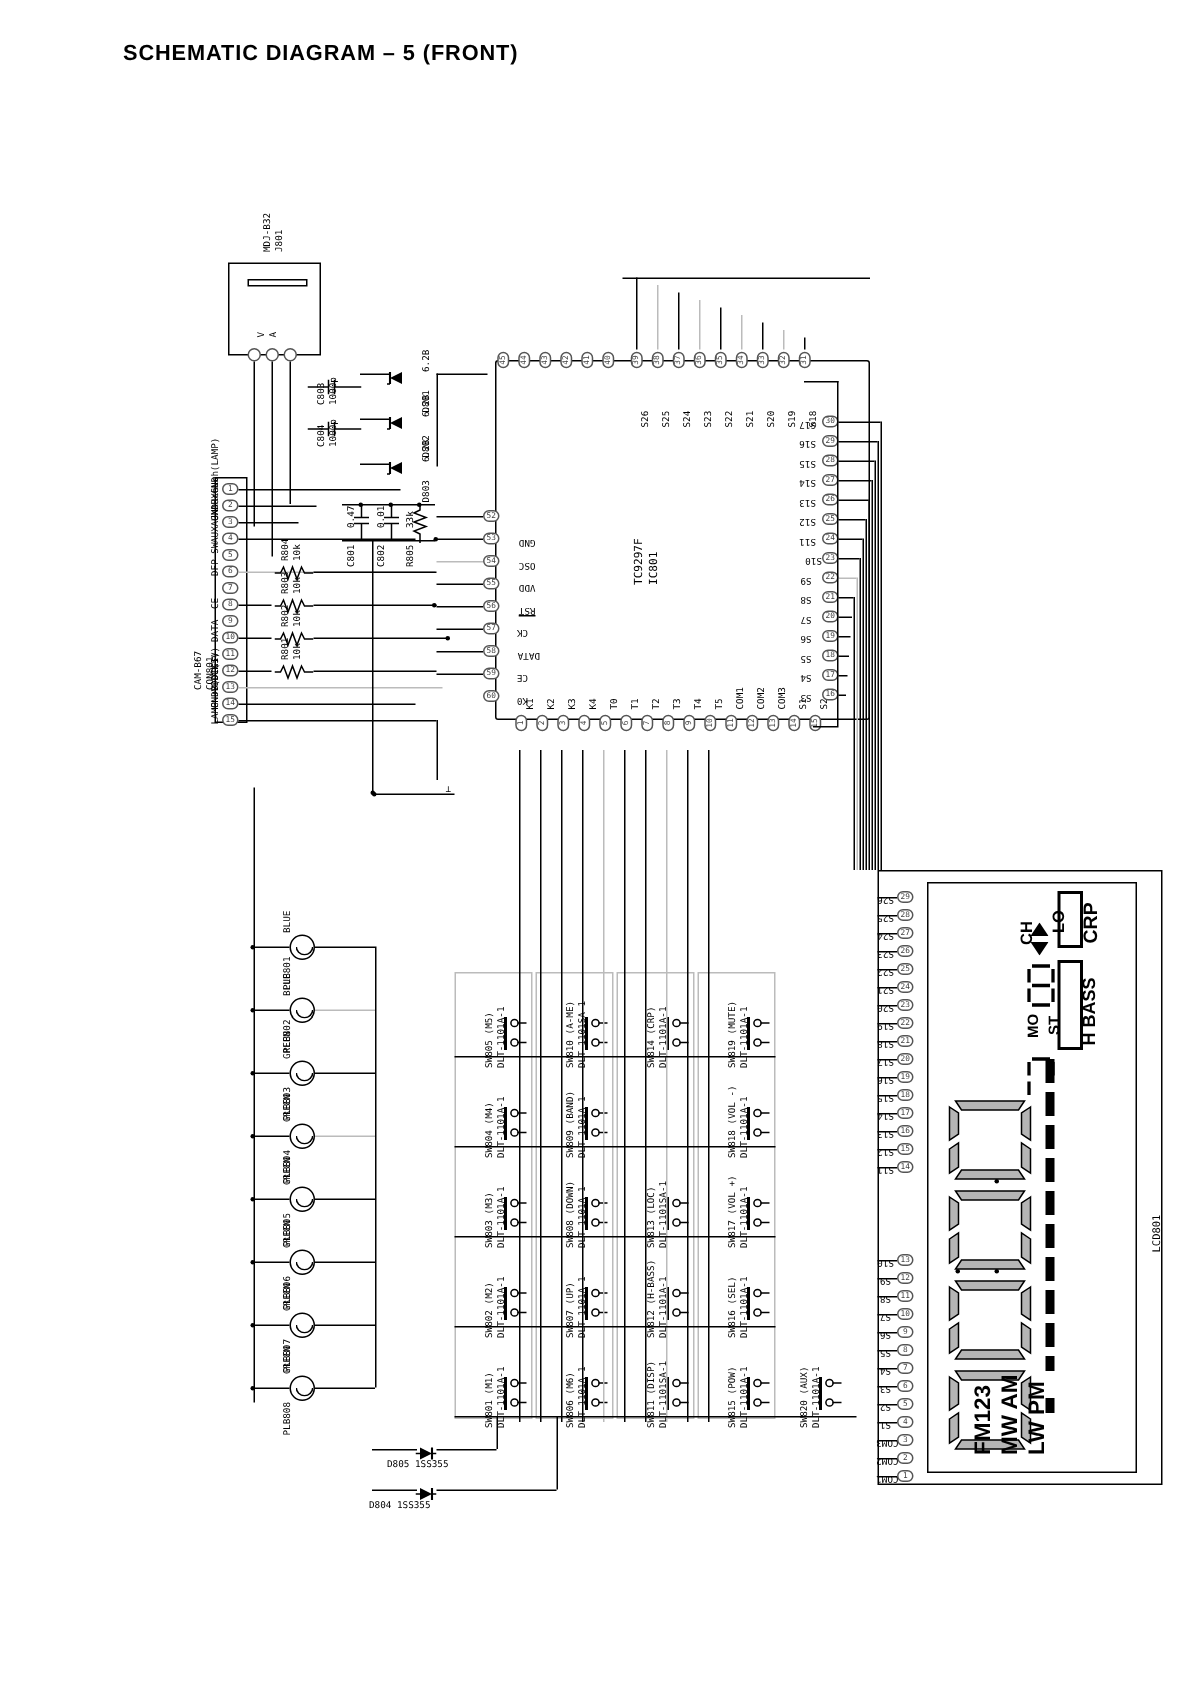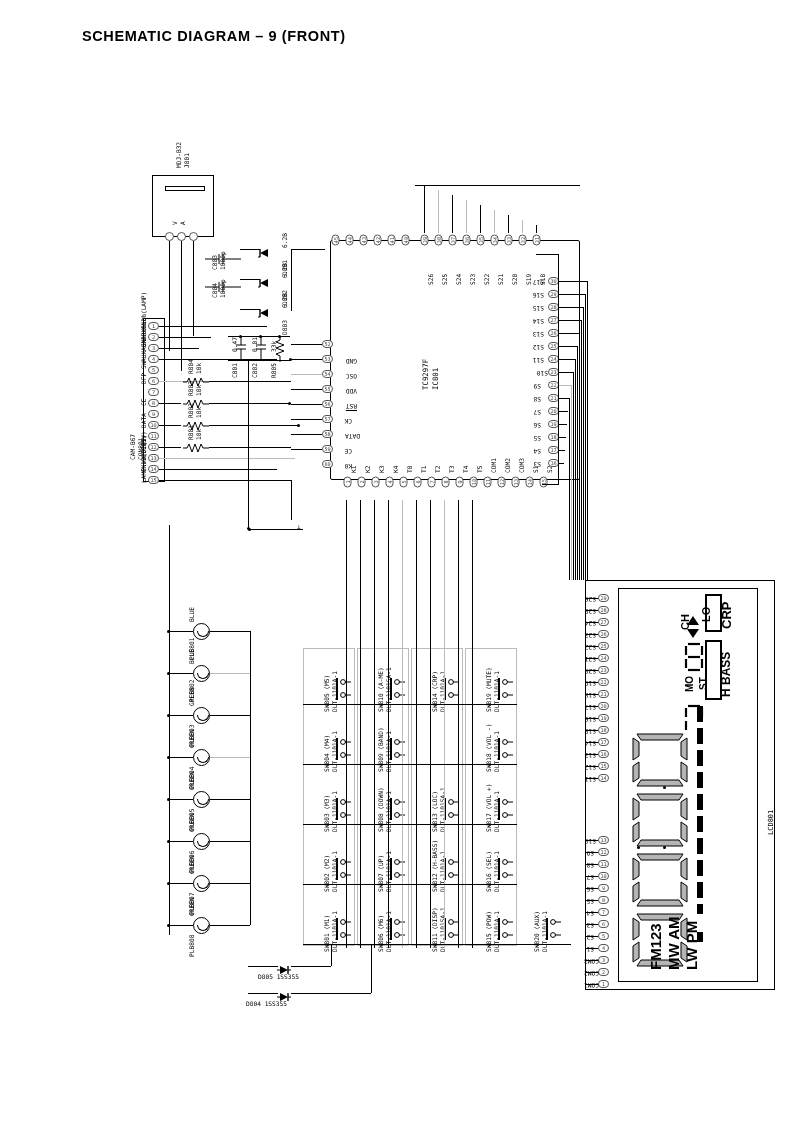--- a/index.html
+++ b/index.html
@@ -45,21 +45,21 @@
   .seg7{position:absolute;}
   .lcdtxt{position:absolute;font-family:"Liberation Sans",sans-serif;font-weight:bold;
           white-space:nowrap;transform-origin:0 0;transform:rotate(-90deg);}
   .lcdbox{position:absolute;border:2px solid #000;box-sizing:border-box;}
 </style>
 </head>
 <body>
 
 <div id="page">
 
-  <div class="ttl">SCHEMATIC  DIAGRAM – 9 (FRONT)</div>
+  <div class="ttl">SCHEMATIC  DIAGRAM – 5 (FRONT)</div>
 
   <div class="box" style="left:152px;top:175px;width:62px;height:62px;"></div>
   <div class="ln hln" style="left:165px;top:186px;width:38px;height:3px;border:1px solid #000;background:#fff;"></div>
   <div class="lbl r90" style="left:184px;top:168px;">J801</div>
   <div class="lbl r90" style="left:176px;top:168px;">MDJ-B32</div>
   <div class="pin" style="left:165px;top:232px;width:9px;height:9px;"></div>
   <div class="pin" style="left:177px;top:232px;width:9px;height:9px;"></div>
   <div class="pin" style="left:189px;top:232px;width:9px;height:9px;"></div>
   <div class="lbl r90" style="left:172px;top:225px;">V</div>
   <div class="lbl r90" style="left:180px;top:225px;">A</div>

